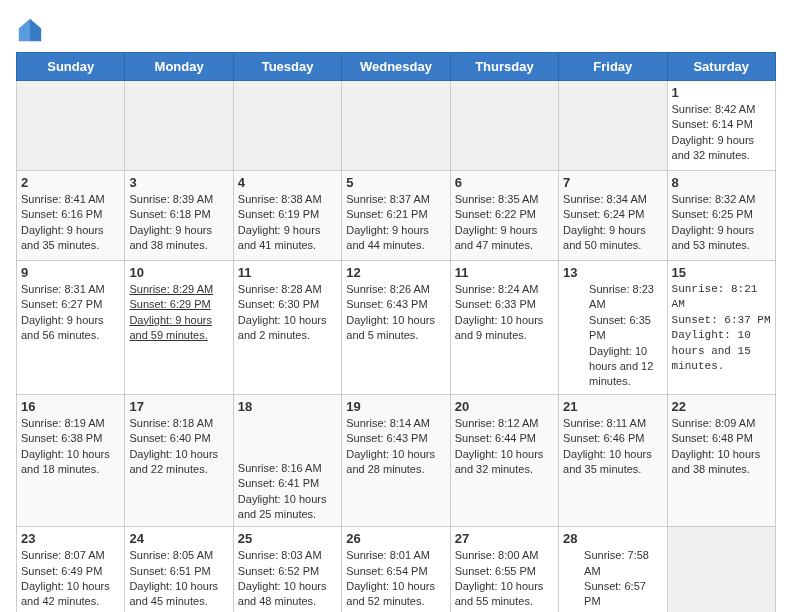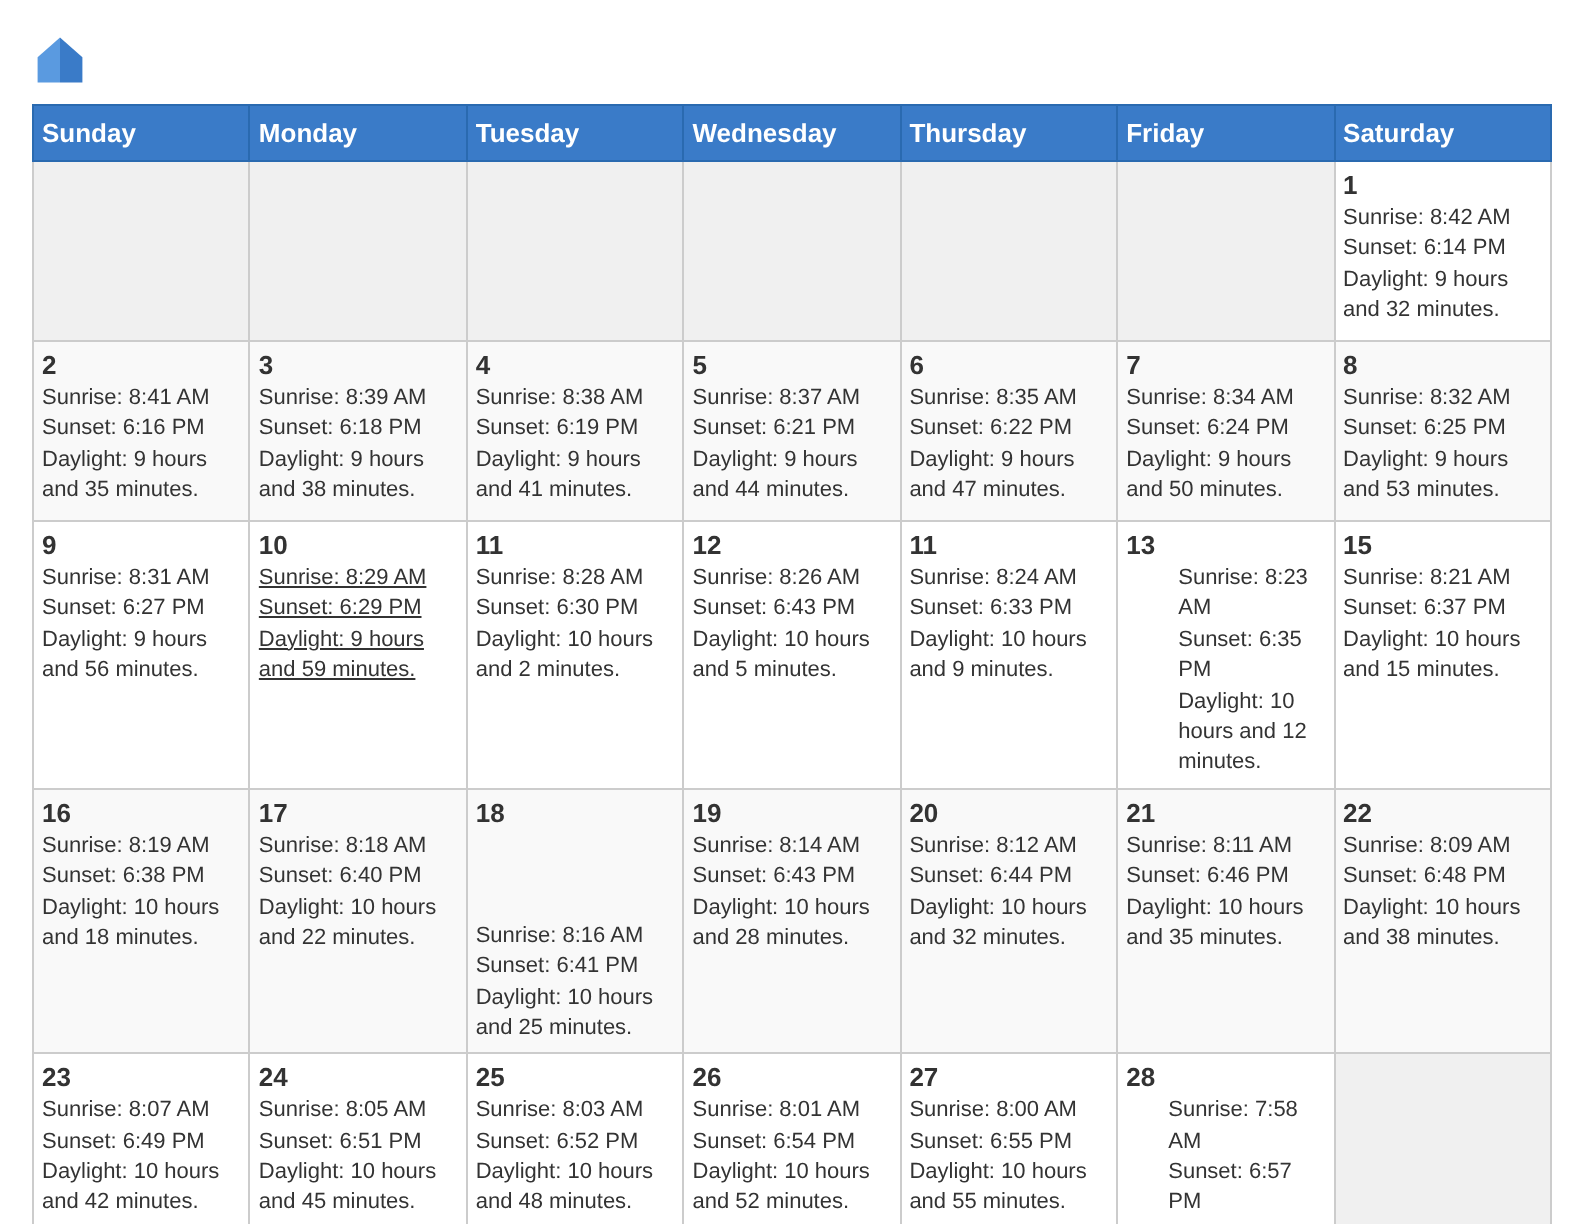--- a/index.html
+++ b/index.html
@@ -48,21 +48,21 @@
       width: 100%;
       border-collapse: collapse;
       table-layout: fixed;
     }
     thead tr th {
       background-color: #3a7bc8;
       color: #fff;
       font-size: 13px;
       font-weight: bold;
       padding: 6px 4px;
-      text-align: left;
+      text-align: center;
       border: 1px solid #2a6ab0;
     }
     tbody tr td {
       border: 1px solid #ccc;
       vertical-align: top;
       padding: 4px;
       min-height: 80px;
       height: 90px;
       font-size: 10.5px;
       color: #333;
@@ -209,21 +209,21 @@
 Daylight: 10 hours and 9 minutes.</div>
         </td>
         <td>
           <div class="day-number">13</div>
           <div class="day-info" style="white-space: pre-line; margin-left: 26px;">Sunrise: 8:23 AM
 Sunset: 6:35 PM
 Daylight: 10 hours and 12 minutes.</div>
         </td>
         <td>
           <div class="day-number">15</div>
-          <div class="day-info" style="white-space: pre-line;">Sunrise: 8:21 AM
+          <div class="day-info" style="white-space: pre-line; font-family: Liberation Mono, monospace;">Sunrise: 8:21 AM
 Sunset: 6:37 PM
 Daylight: 10 hours and 15 minutes.</div>
         </td>
       </tr>
       <tr>
         <td>
           <div class="day-number">16</div>
           <div class="day-info" style="white-space: pre-line;">Sunrise: 8:19 AM
 Sunset: 6:38 PM
 Daylight: 10 hours and 18 minutes.</div>

